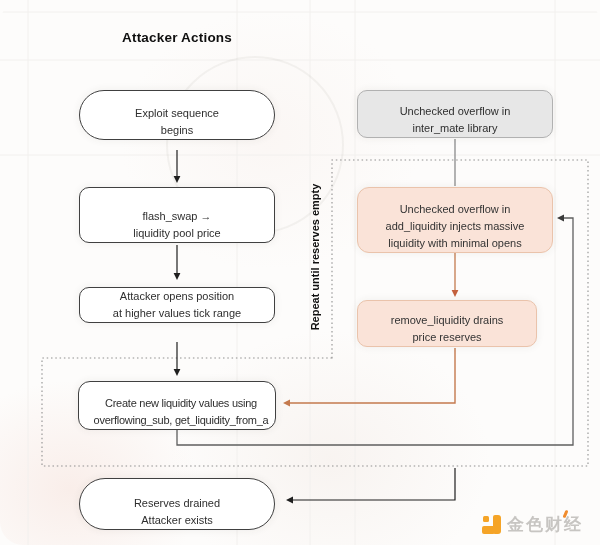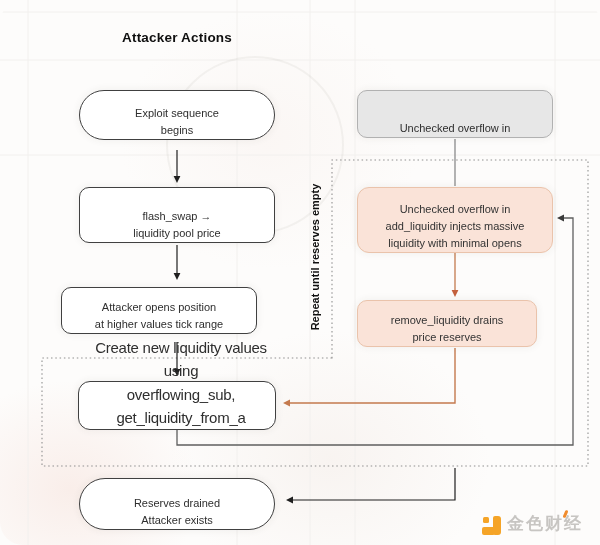--- a/index.html
+++ b/index.html
@@ -26,29 +26,29 @@
     position:absolute;box-sizing:border-box;
     display:flex;flex-direction:column;justify-content:flex-end;align-items:center;
     text-align:center;font-size:11px;line-height:1.55;color:#2e2e2e;
     background:#ffffff;border:1px solid #404040;
     box-shadow:0 0 9px rgba(60,50,40,.07);
   }
   .stadium{border-radius:28px;}
   .rect{border-radius:10px;}
   .gray{background:#e7e7e7;border-color:#b1b1b1;}
   .peach{background:#fae3d8;border-color:#eac3ab;color:#333;}
-  .tight{font-size:15px;letter-spacing:-0.25px;padding-left:8px;}
+  .tight{font-size:11px;letter-spacing:-0.25px;padding-left:8px;}
   .loop-label{
     position:absolute;left:315px;top:257px;
     transform:translate(-50%,-50%) rotate(-90deg);
     font-size:11px;font-weight:bold;color:#101010;white-space:nowrap;
   }
   .brand{
     position:absolute;left:482px;top:513px;height:22px;
-    display:flex;align-items:flex-end;gap:6px;font-family:Liberation Serif, serif;
+    display:flex;align-items:center;gap:6px;font-family:Liberation Serif, serif;
   }
   .brand-icon{position:relative;width:19px;height:19px;flex:0 0 auto;}
   .brand-icon .sq{position:absolute;left:1px;top:1px;width:6px;height:6px;background:#f5a427;border-radius:1.5px;}
   .brand-icon .vbar{position:absolute;right:0;top:0;width:8px;height:19px;background:#f5a427;border-radius:2px 3px 3px 2px;}
   .brand-icon .hbar{position:absolute;left:0;bottom:0;width:13px;height:8px;background:#f5a427;border-radius:2px;}
   .brand-text{
     font-size:17px;font-weight:bold;color:#c7c5c2;letter-spacing:2px;white-space:nowrap;
     position:relative;
   }
   .brand-tick{
@@ -126,37 +126,38 @@
   <div class="node stadium" style="left:79px;top:90px;width:196px;height:50px">
     <div>Exploit sequence</div>
     <div>begins</div>
   </div>
 
   <div class="node rect" style="left:79px;top:187px;width:196px;height:56px">
     <div>flash_swap →</div>
     <div>liquidity pool price</div>
   </div>
 
-  <div class="node rect" style="left:61px;top:287px;width:196px;height:47px">
+  <div class="node rect" style="left:79px;top:287px;width:196px;height:36px">
     <div>Attacker opens position</div>
     <div>at higher values tick range</div>
   </div>
 
   <div class="node rect tight" style="left:78px;top:381px;width:198px;height:49px;border-radius:12px">
     <div>Create new liquidity values using</div>
     <div>overflowing_sub, get_liquidity_from_a</div>
   </div>
 
   <div class="node stadium" style="left:79px;top:478px;width:196px;height:52px">
     <div>Reserves drained</div>
     <div>Attacker exists</div>
   </div>
 
   <div class="node rect gray" style="left:357px;top:90px;width:196px;height:48px">
     <div>Unchecked overflow in</div>
+    <div>inter_mate library</div>
   </div>
 
   <div class="node rect peach" style="left:357px;top:187px;width:196px;height:66px;border-radius:12px">
     <div>Unchecked overflow in</div>
     <div>add_liquidity injects massive</div>
     <div>liquidity with minimal opens</div>
   </div>
 
   <div class="node rect peach" style="left:357px;top:300px;width:180px;height:47px">
     <div>remove_liquidity drains</div>

